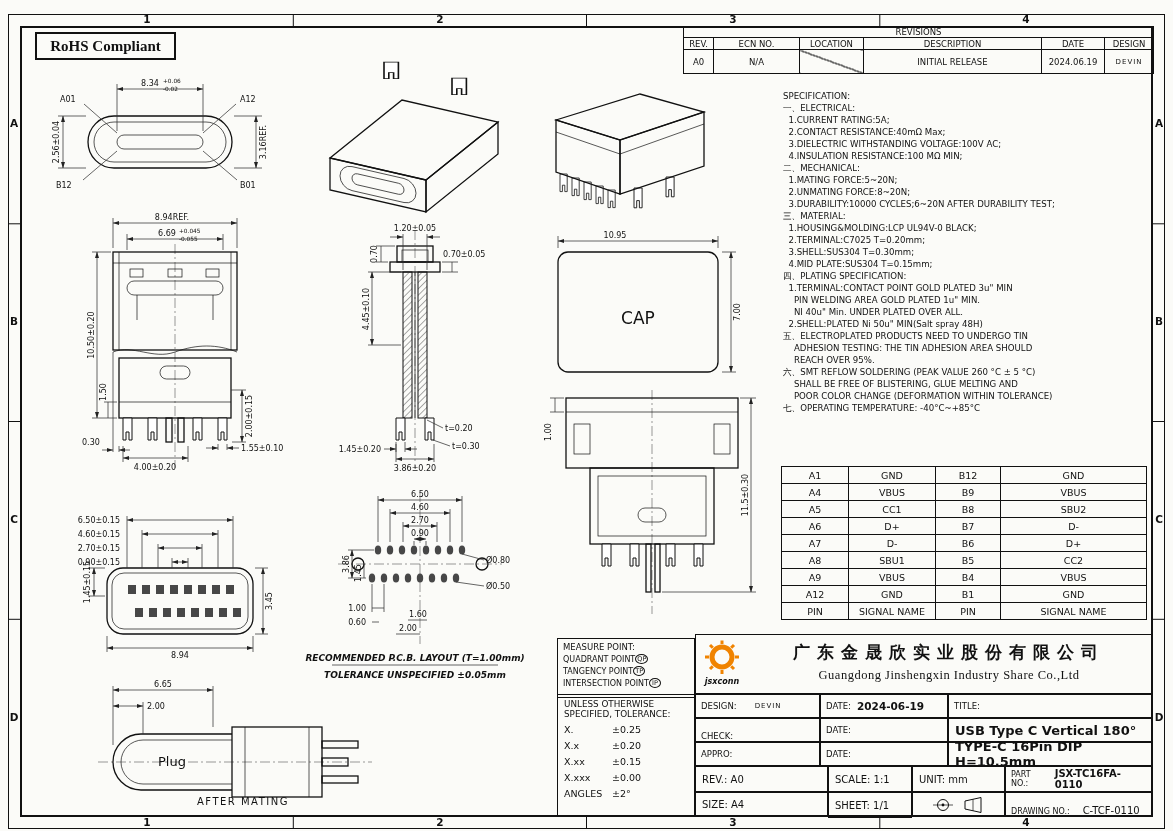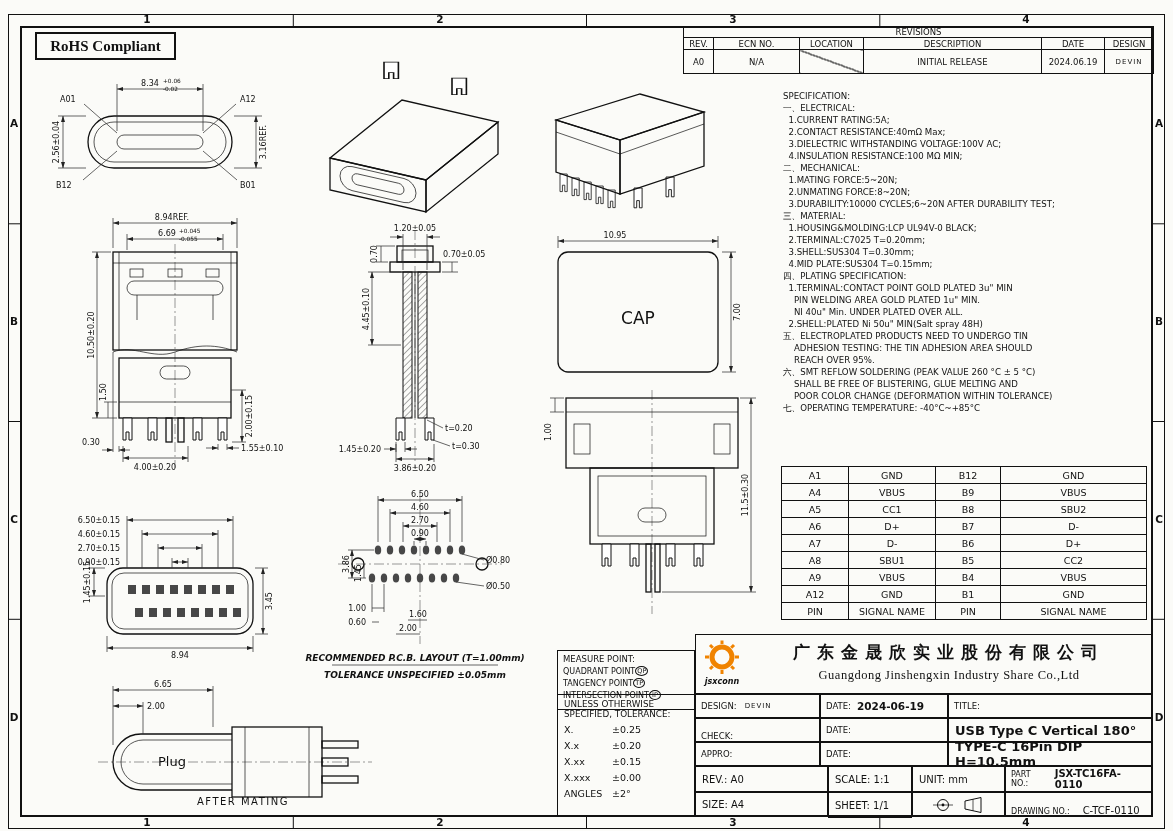--- a/index.html
+++ b/index.html
@@ -484,21 +484,21 @@
           <td>PIN</td>
           <td>SIGNAL NAME</td>
           <td>PIN</td>
           <td>SIGNAL NAME</td>
         </tr>
   </tbody>
     </table>
 
   <div class="abs" style="left:557px;top:634px;width:596px;height:183px">
 
-    <div class="tbc" style="left:0;top:16px;width:138px;height:60px;padding:3px 5px">
+    <div class="tbc" style="left:0;top:4px;width:138px;height:60px;padding:3px 5px">
       <div class="lab">MEASURE POINT:</div>
       <div class="mp-row">
           <span>QUADRANT POINT</span>
           <span class="mp-sym">QP</span>
         </div>
       <div class="mp-row">
           <span>TANGENCY POINT</span>
           <span class="mp-sym">TP</span>
         </div>
       <div class="mp-row">
@@ -544,21 +544,21 @@
       <div class="tol-row">
           <span>X.xxx</span>
           <span>±0.00</span>
         </div>
       <div class="tol-row">
           <span>ANGLES</span>
           <span>±2°</span>
         </div>
     </div>
 
-    <div class="tbc" style="left:138px;top:60px;width:125px;height:24px;display:flex;align-items:center;padding:0 5px;gap:8px">
+    <div class="tbc" style="left:138px;top:60px;width:125px;height:24px;display:flex;align-items:center;padding:0 5px;gap:18px">
       <span class="lab">DESIGN:</span>
       <span class="devin">DEVIN</span>
     </div>
     <div class="tbc" style="left:263px;top:60px;width:128px;height:24px;display:flex;align-items:center;padding:0 5px;gap:6px">
       <span class="lab">DATE:</span>
       <span style="font-size:10.5px;font-weight:bold">2024-06-19</span>
     </div>
     <div class="tbc" style="left:391px;top:60px;width:205px;height:24px;display:flex;align-items:center;padding:0 5px">
       <span class="lab">TITLE:</span>
     </div>

